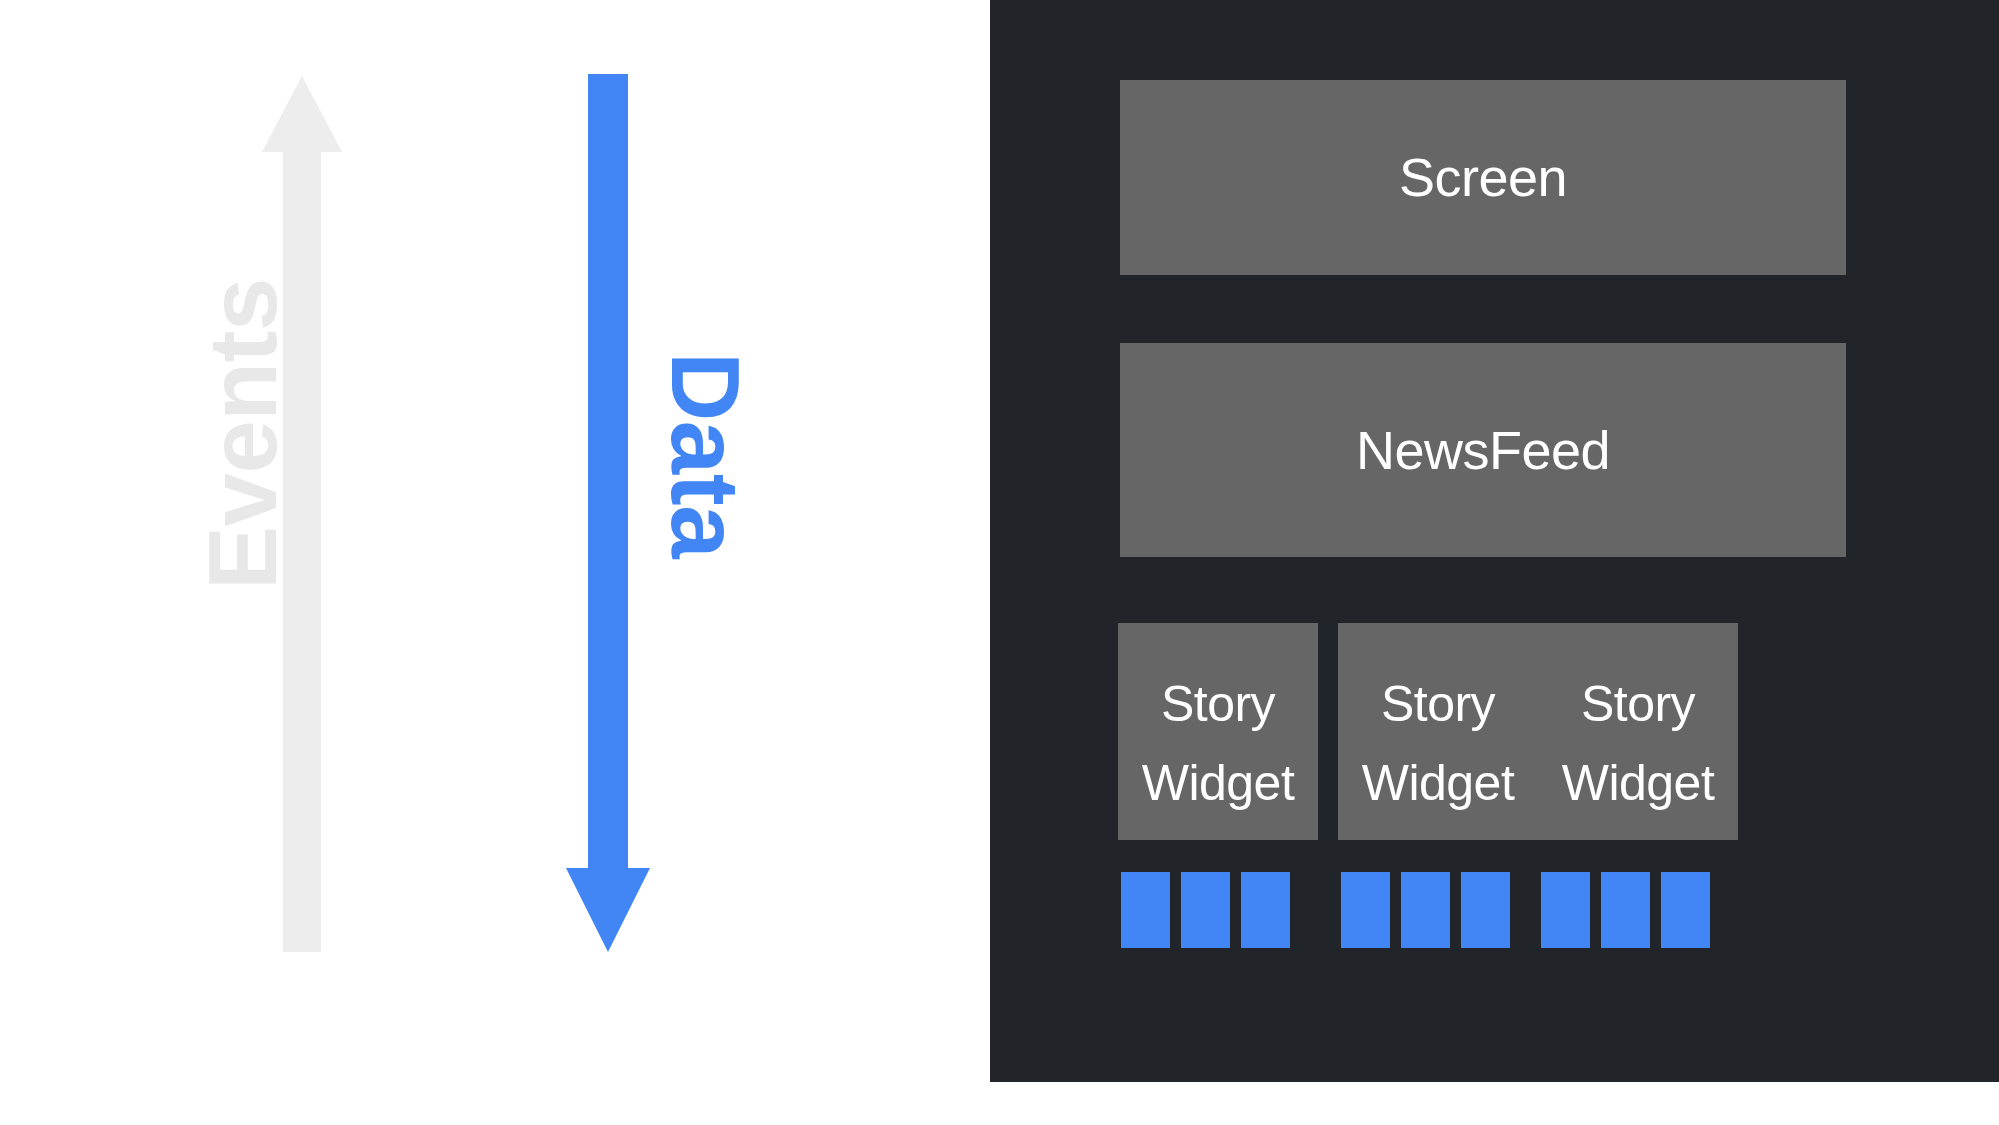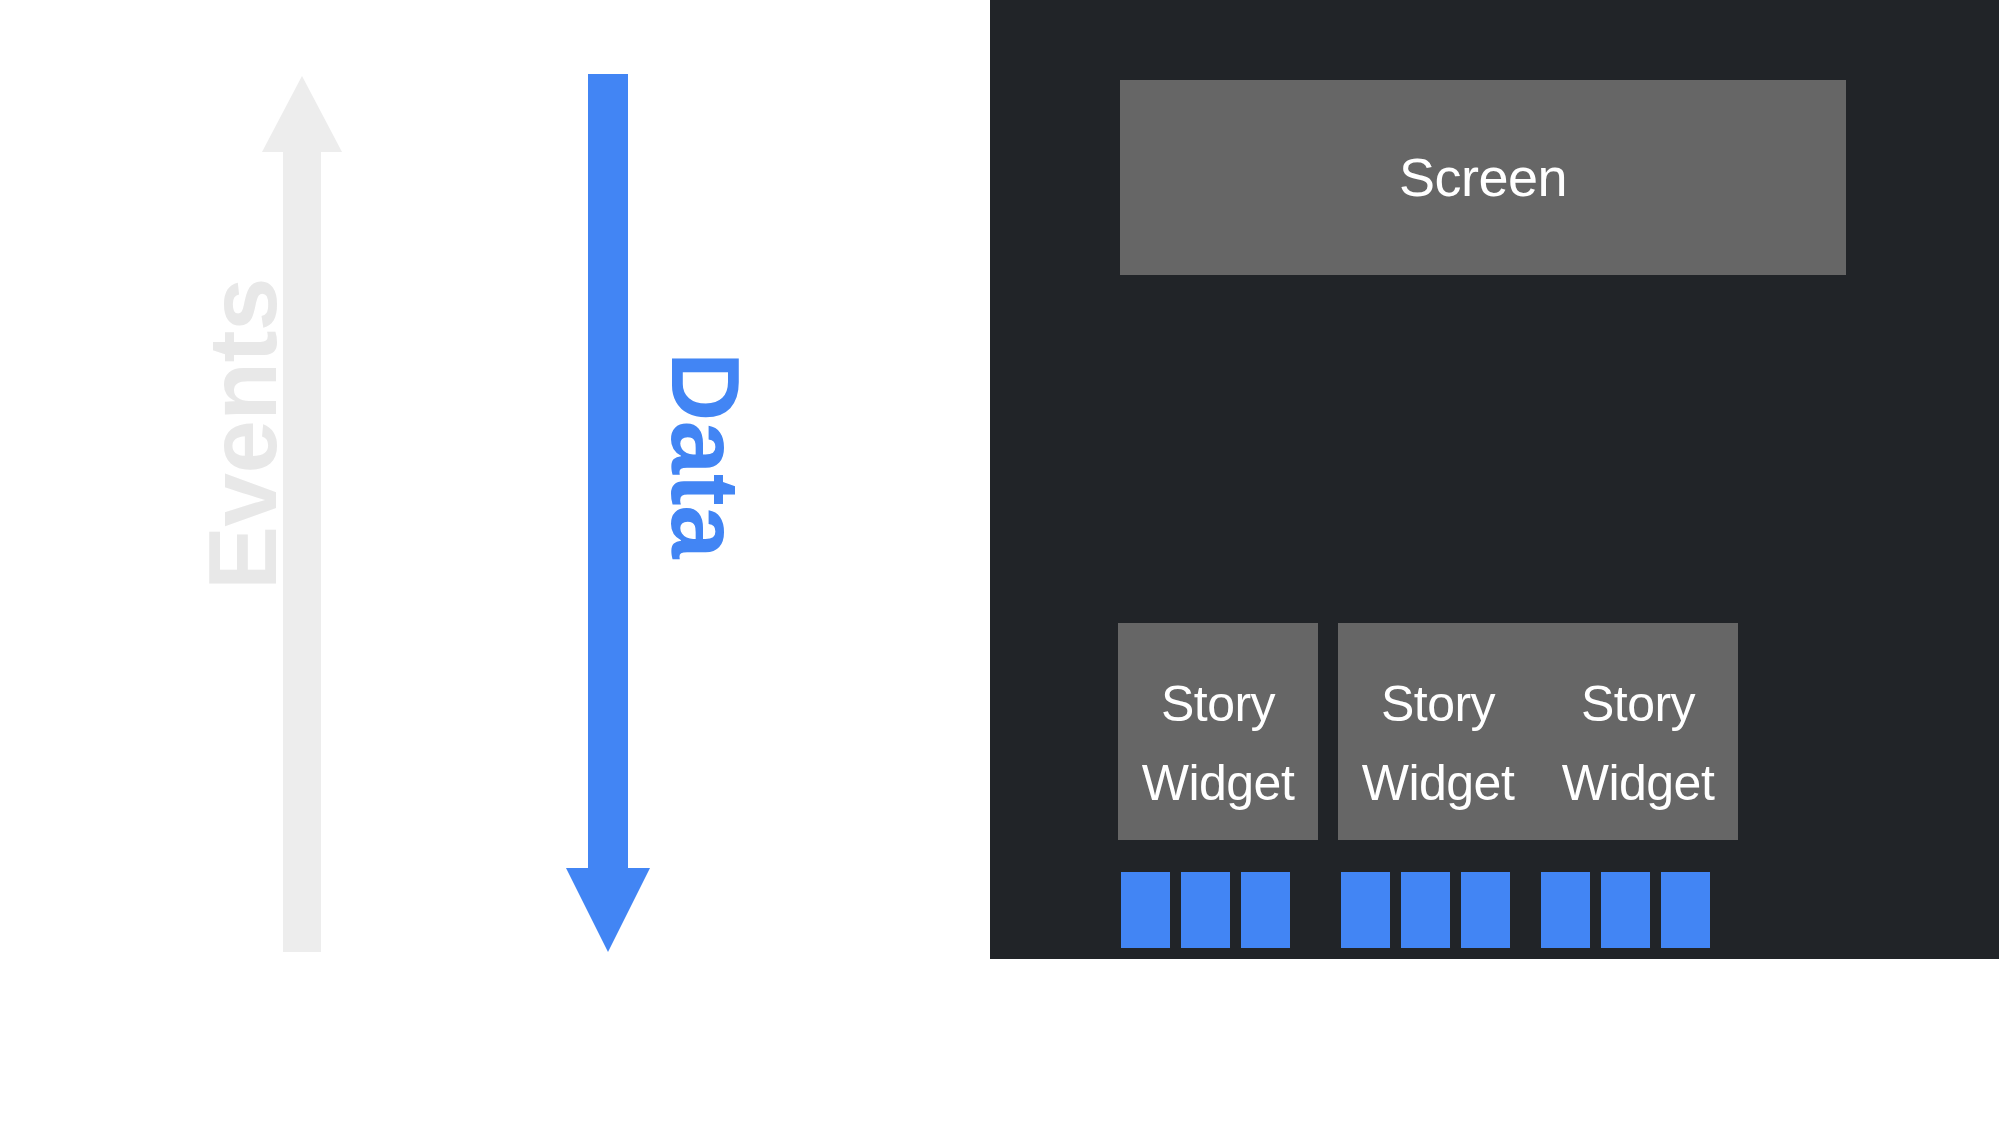--- a/index.html
+++ b/index.html
@@ -69,21 +69,21 @@
     color: #4285F4;
     transform: rotate(90deg);
   }
 
   
   .right-panel {
     position: absolute;
     left: 990px;
     top: 0;
     width: 1009px;
-    height: 959px;
+    height: 1082px;
     background: #212428;
   }
 
   .node {
     position: absolute;
     background: #666666;
     color: #ffffff;
     display: flex;
     align-items: center;
     justify-content: center;
@@ -144,20 +144,23 @@
 
     <div class="vlabel data-label">Data</div>
   </div>
 
   <div class="right-panel">
 
     <div class="node node-screen">
       <span>Screen</span>
     </div>
 
+    <div class="node node-newsfeed">
+      <span>NewsFeed</span>
+    </div>
 
     <div class="node node-story story-0">
       <span>
         <span class="label-inner">Story</span>
         <span class="label-inner">Widget</span>
       </span>
     </div>
 
     <div class="node node-story story-1">
       <span>

